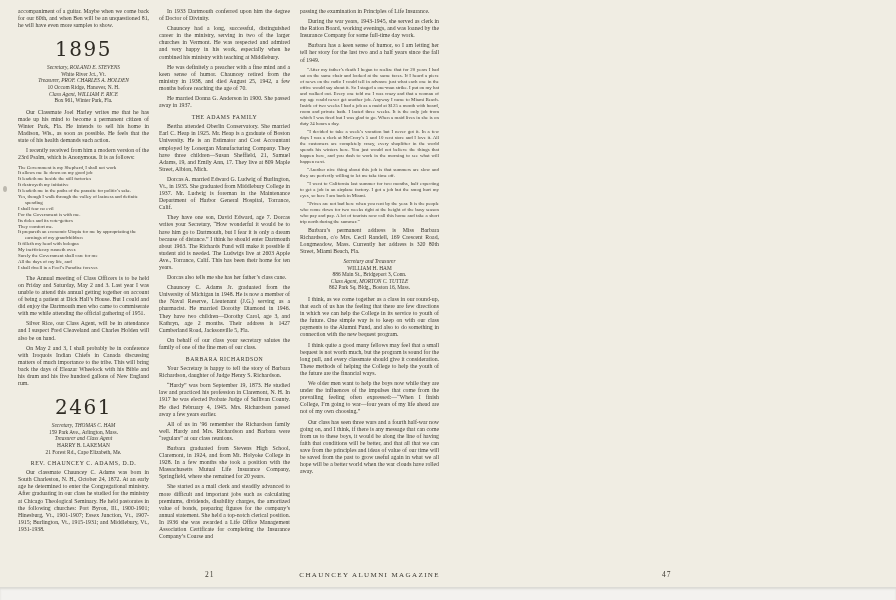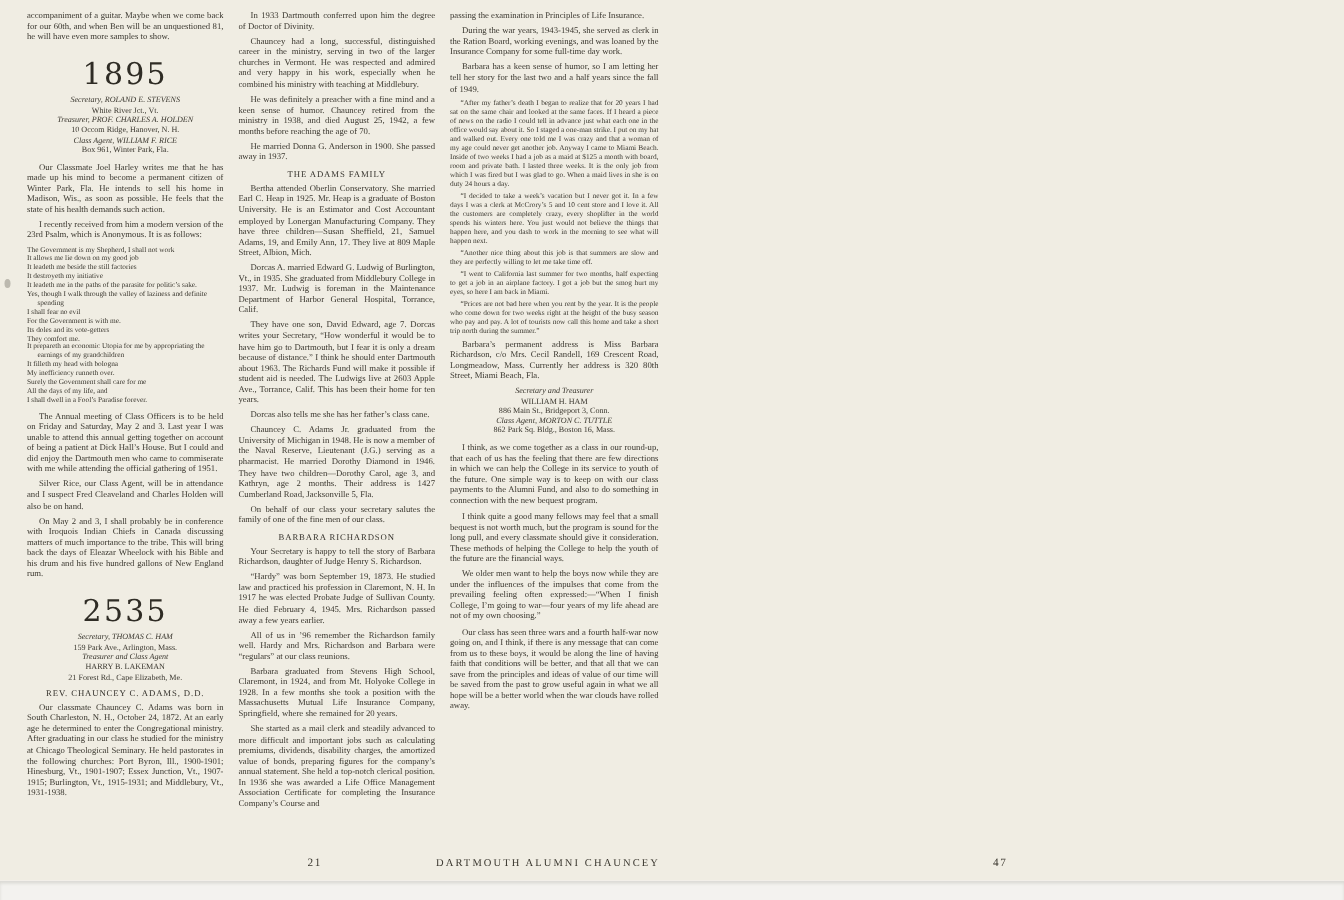--- a/index.html
+++ b/index.html
@@ -63,21 +63,21 @@
         <div>It prepareth an economic Utopia for me by appropriating the earnings of my grandchildren</div>
         <div>It filleth my head with bologna</div>
         <div>My inefficiency runneth over.</div>
         <div>Surely the Government shall care for me</div>
         <div>All the days of my life, and</div>
         <div>I shall dwell in a Fool’s Paradise forever.</div>
       </div>
       <p>The Annual meeting of Class Officers is to be held on Friday and Saturday, May 2 and 3. Last year I was unable to attend this annual getting together on account of being a patient at Dick Hall’s House. But I could and did enjoy the Dartmouth men who came to commiserate with me while attending the official gathering of 1951.</p>
       <p>Silver Rice, our Class Agent, will be in attendance and I suspect Fred Cleaveland and Charles Holden will also be on hand.</p>
       <p>On May 2 and 3, I shall probably be in conference with Iroquois Indian Chiefs in Canada discussing matters of much importance to the tribe. This will bring back the days of Eleazar Wheelock with his Bible and his drum and his five hundred gallons of New England rum.</p>
-      <div class="year">2535</div>
+      <div class="year">2461</div>
       <div class="off">
         <div class="lab">Secretary, THOMAS C. HAM</div>
         <div>159 Park Ave., Arlington, Mass.</div>
         <div class="lab">Treasurer and Class Agent</div>
         <div>HARRY B. LAKEMAN</div>
         <div>21 Forest Rd., Cape Elizabeth, Me.</div>
       </div>
       <div class="subhead">REV. CHAUNCEY C. ADAMS, D.D.</div>
       <p>Our classmate Chauncey C. Adams was born in South Charleston, N. H., October 24, 1872. At an early age he determined to enter the Congregational ministry. After graduating in our class he studied for the ministry at Chicago Theological Seminary. He held pastorates in the following churches: Port Byron, Ill., 1900-1901; Hinesburg, Vt., 1901-1907; Essex Junction, Vt., 1907-1915; Burlington, Vt., 1915-1931; and Middlebury, Vt., 1931-1938.</p>
     </div>
@@ -121,21 +121,21 @@
         <div class="lab">Class Agent, MORTON C. TUTTLE</div>
         <div>862 Park Sq. Bldg., Boston 16, Mass.</div>
       </div>
       <p>I think, as we come together as a class in our round-up, that each of us has the feeling that there are few directions in which we can help the College in its service to youth of the future. One simple way is to keep on with our class payments to the Alumni Fund, and also to do something in connection with the new bequest program.</p>
       <p>I think quite a good many fellows may feel that a small bequest is not worth much, but the program is sound for the long pull, and every classmate should give it consideration. These methods of helping the College to help the youth of the future are the financial ways.</p>
       <p>We older men want to help the boys now while they are under the influences of the impulses that come from the prevailing feeling often expressed:—“When I finish College, I’m going to war—four years of my life ahead are not of my own choosing.”</p>
       <p>Our class has seen three wars and a fourth half-war now going on, and I think, if there is any message that can come from us to these boys, it would be along the line of having faith that conditions will be better, and that all that we can save from the principles and ideas of value of our time will be saved from the past to grow useful again in what we all hope will be a better world when the war clouds have rolled away.</p>
     </div>
 
     <div class="pageno" style="left:205px;top:570px;">21</div>
-    <div class="mag-footer">DARTMOUTH ALUMNI CHAUNCEY</div>
+    <div class="mag-footer">CHAUNCEY ALUMNI MAGAZINE</div>
   </div>
 
   <div class="page page-right">
 
     <div class="pageno" style="left:207px;top:570px;">47</div>
 
   </div>
 
   <div class="smudge"></div>
   <div class="bottom-edge"></div>

